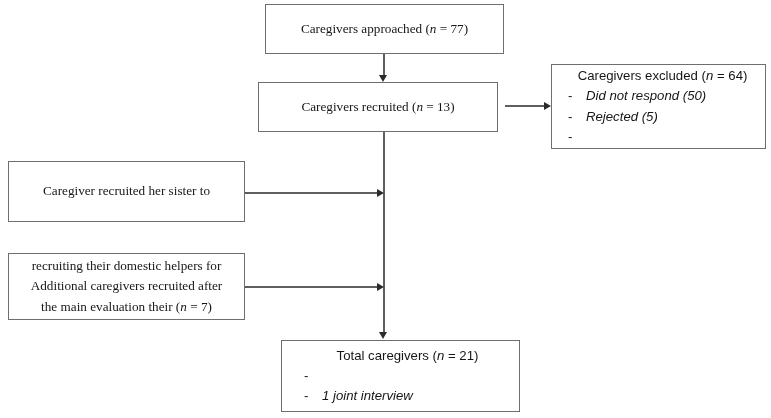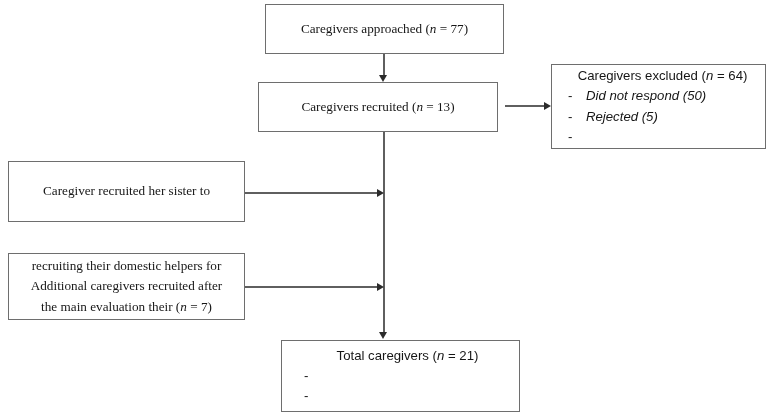--- a/index.html
+++ b/index.html
@@ -182,20 +182,21 @@
   </div>
 
   <div class="node" id="node-total">
     <div class="node-title"><span>Total caregivers (</span><em class="nvar">n</em><span> = 21)</span></div>
     <ul class="bullets">
       <li>
           <span class="dash">-</span>
         </li>
       <li>
           <span class="dash">-</span>
+          <span class="bullet-text">1 joint interview</span>
         </li>
     </ul>
   </div>
 
   <div class="conn v" id="conn-approached-recruited"></div>
   <div class="arrowhead down" id="arrow-approached-recruited"></div>
 
   <div class="conn h" id="conn-recruited-excluded"></div>
   <div class="arrowhead right" id="arrow-recruited-excluded"></div>
 

